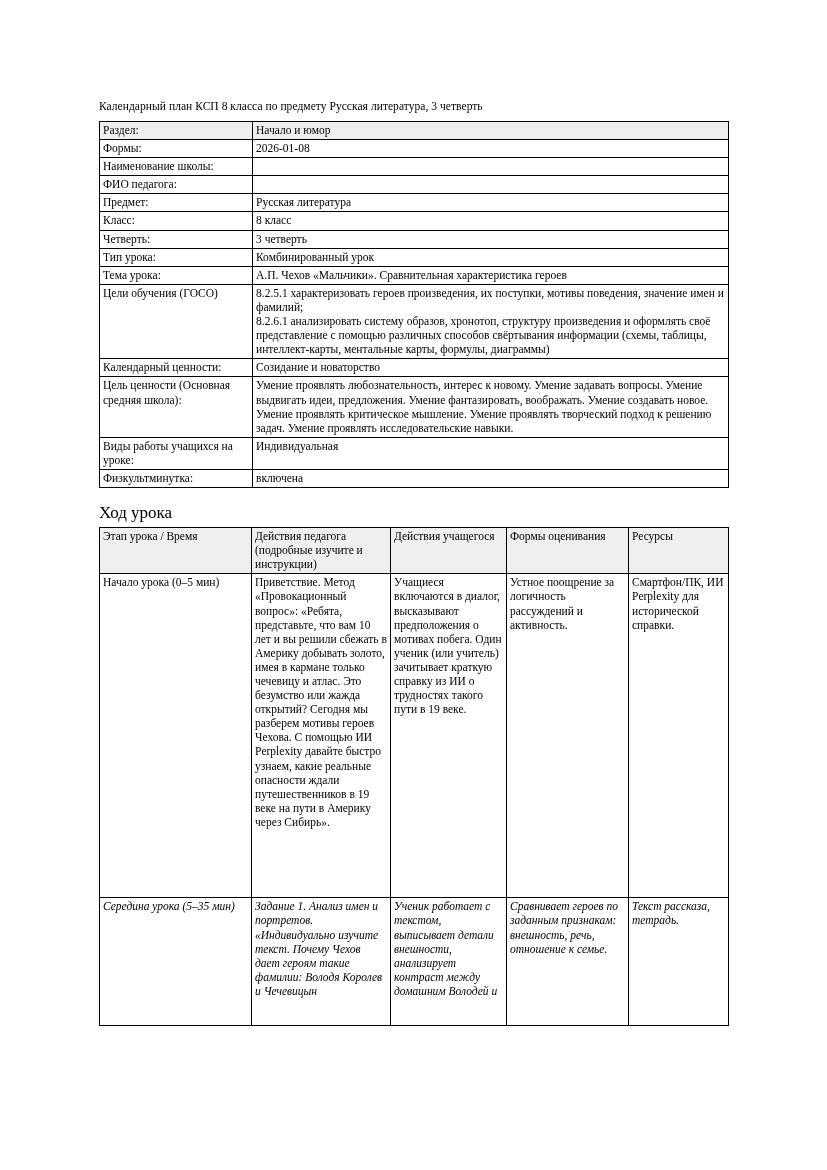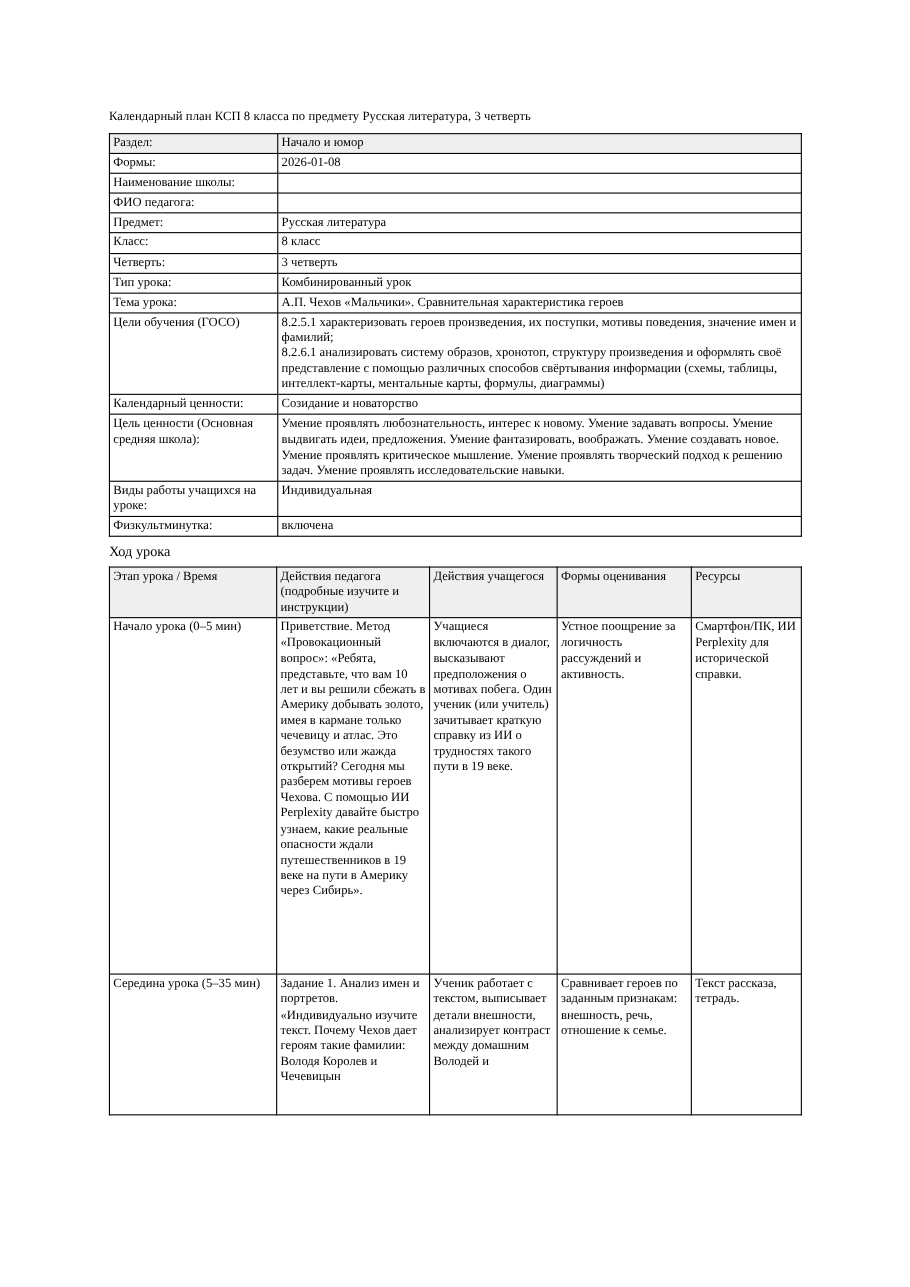--- a/index.html
+++ b/index.html
@@ -55,29 +55,29 @@
   .t1 col.c-label { width: 153px; }
   .t1 col.c-value { width: 476px; }
   
   .t2 col.c1 { width: 152px; }
   .t2 col.c2 { width: 139px; }
   .t2 col.c3 { width: 116px; }
   .t2 col.c4 { width: 122px; }
   .t2 col.c5 { width: 100px; }
 
   .section-label {
-    font-size: 13px;
+    font-size: 17px;
     line-height: 14px;
-    margin: 6px 0 7px 0;
+    margin: 18px 0 7px 0;
   }
   .cell-multiline {
     white-space: pre-line;
   }
   .tall-a td { height: 320px; margin-left: 32px; }
-  .tall-b td { height: 124px; }
+  .tall-b td { height: 124px; font-style: italic; }
 </style>
 </head>
 <body>
 
 <div class="page">
 
   <div class="doc-title">Календарный план КСП 8 класса по предмету Русская литература, 3 четверть</div>
 
   <table class="doc-table t1">
     <colgroup>

